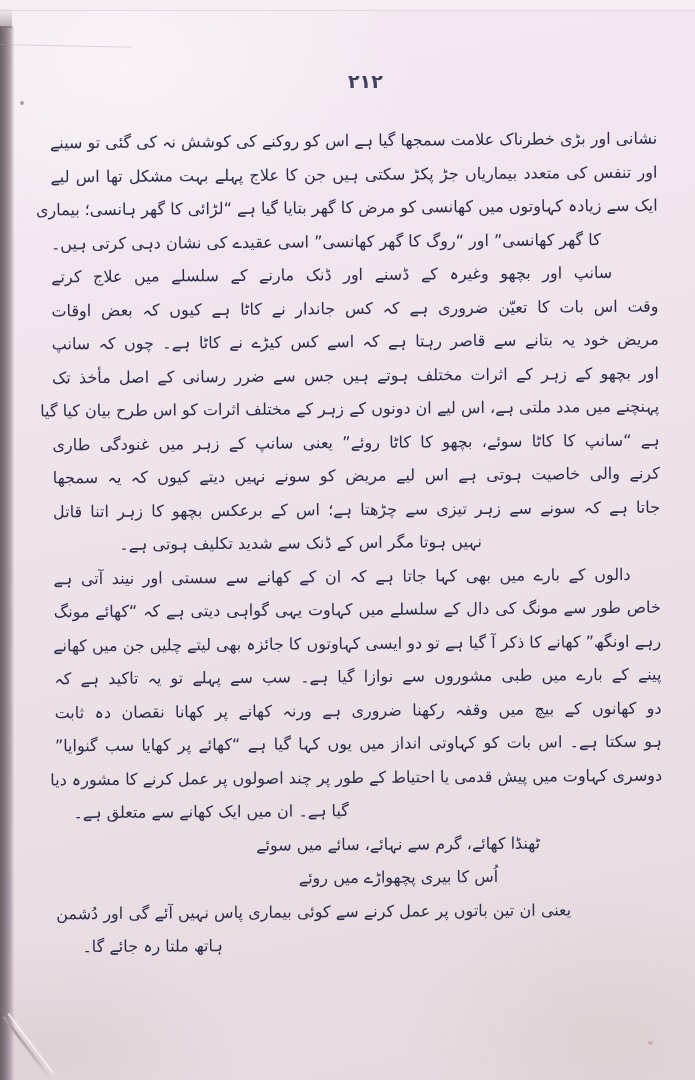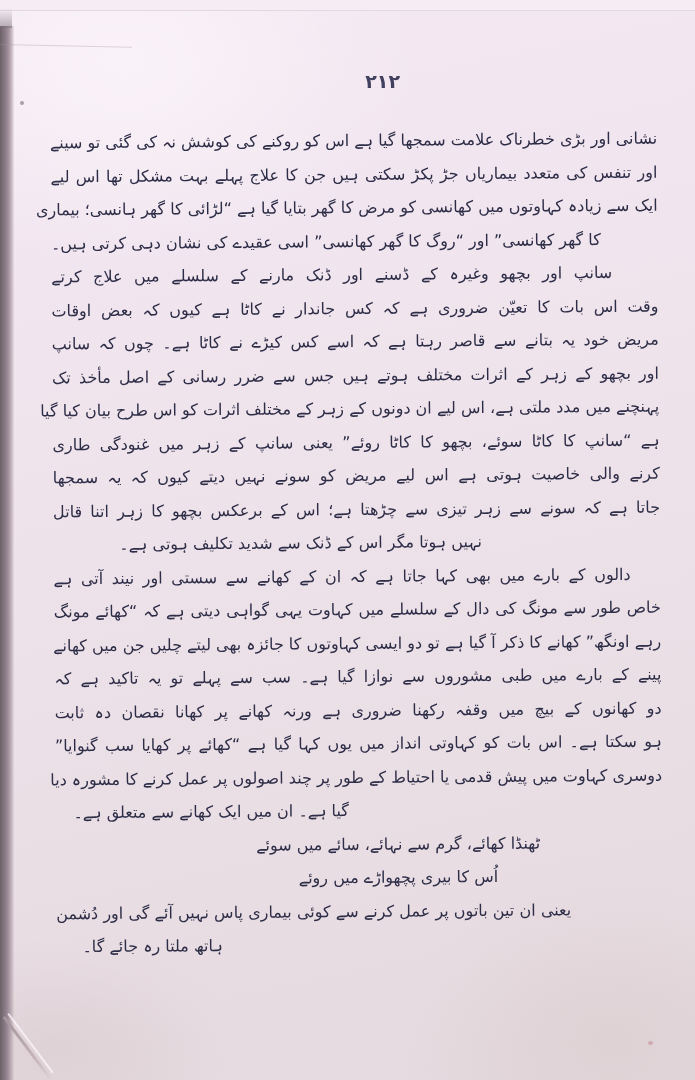--- a/index.html
+++ b/index.html
@@ -41,21 +41,21 @@
     position:absolute;left:9px;top:1013px;width:74px;height:2px;
     background:rgba(250,244,249,.8);
     transform:rotate(53deg);transform-origin:left top;
   }
   .speck-a{position:absolute;left:20px;top:101px;width:4px;height:4px;border-radius:50%;background:rgba(90,80,90,.5);}
   .speck-b{position:absolute;left:648px;top:1041px;width:5px;height:4px;border-radius:50%;background:rgba(190,120,130,.45);}
   .speck-c{position:absolute;left:612px;top:208px;width:3px;height:3px;border-radius:50%;background:rgba(120,100,110,.3);}
 
   .page-number{
     position:absolute;top:70px;left:348px;width:52px;
-    text-align:right;font-size:19px;font-weight:bold;
+    text-align:left;font-size:19px;font-weight:bold;
     color:#41415f;letter-spacing:2px;
   }
 
   .text{
     position:absolute;left:50px;right:38px;top:124px;
     direction:rtl;color:#2d2d47;font-size:16px;
     transform:rotate(-0.45deg);transform-origin:center top;
   }
   .ln{
     height:33.5px;line-height:33.5px;white-space:nowrap;

